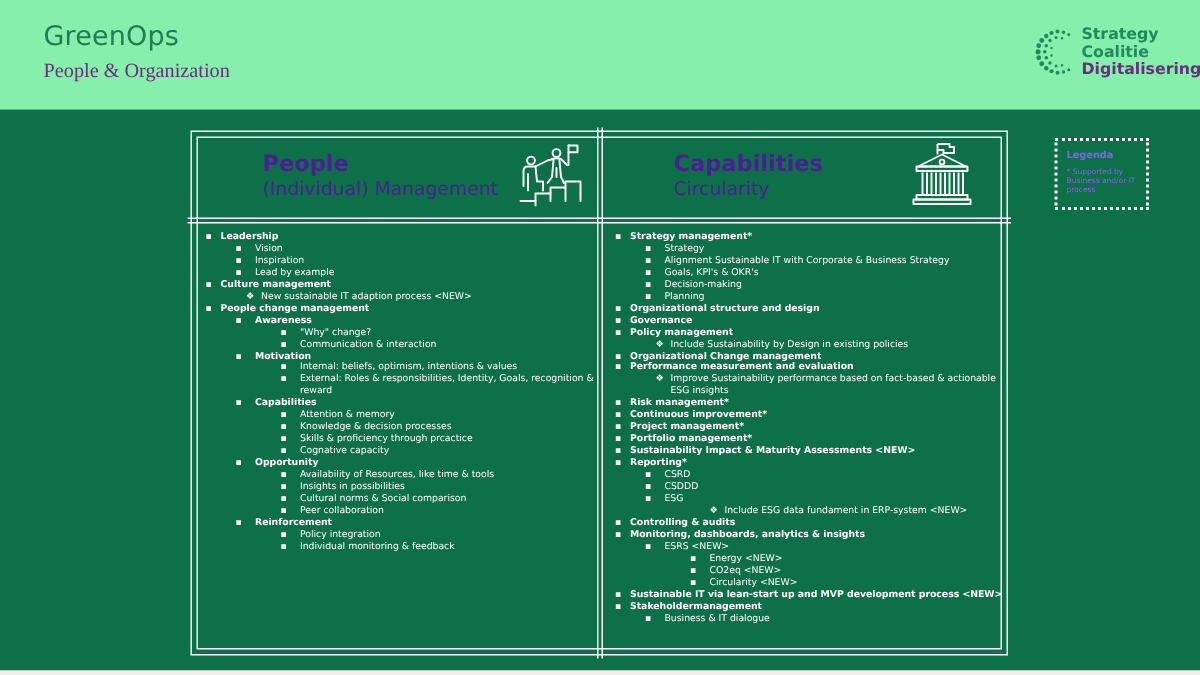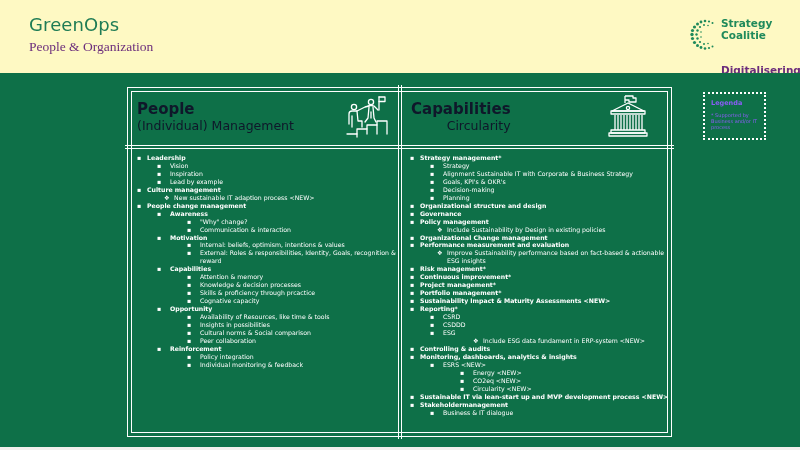--- a/index.html
+++ b/index.html
@@ -1,39 +1,39 @@
 <!DOCTYPE html>
 <html><head>
 <meta charset="utf-8">
 <style>
   * { box-sizing: border-box; margin: 0; padding: 0; }
   html, body { width: 800px; height: 450px; overflow: hidden; }
   body { background: #f2efec; font-family: "DejaVu Sans", sans-serif; position: relative; }
 
-  .header { position: absolute; left: 0; top: 0; width: 800px; height: 73px; background: #fef9c3; }
+  .header { position: absolute; left: 0; top: 0; width: 800px; height: 73px; background: #86efac; }
   .title { position: absolute; left: 29px; top: 14px; font-size: 18px; color: #1f7c55; font-family: "DejaVu Sans", sans-serif; letter-spacing: 0.1px; }
   .subtitle { position: absolute; left: 29px; top: 39px; font-size: 13.5px; color: #6b2d7c; font-family: Liberation Serif, serif; }
 
   .logo { position: absolute; left: 688px; top: 16px; width: 100px; height: 40px; }
   .logo-mark { position: absolute; left: 0; top: 2px; width: 30px; height: 34px; }
   .logo-text { position: absolute; left: 33px; top: 2px; font-size: 10.5px; line-height: 11.5px; font-weight: bold; font-family: "DejaVu Sans", sans-serif; }
   .logo-text .l1, .logo-text .l2 { color: #1f8a5b; display: block; }
-  .logo-text .l3 { color: #6b2d7c; display: block; margin-top: 24px; }
+  .logo-text .l3 { color: #6b2d7c; display: block; }
 
   .band { position: absolute; left: 0; top: 73px; width: 800px; height: 374px; background: #0e7048; }
   .band-bottom { position: absolute; left: 0; top: 447px; width: 800px; height: 3px; background: #f2efec; }
 
   .frame { position: absolute; left: 127px; top: 87px; width: 545px; height: 350px; border: 1.5px solid #ffffff; }
   .frame-inner { position: absolute; left: 3px; top: 3px; right: 3px; bottom: 3px; border: 1.5px solid #ffffff; }
   .col-div { position: absolute; left: 270px; top: -3px; width: 4px; bottom: -3px; border-left: 1.5px solid #fff; border-right: 1.5px solid #fff; }
   .row-div { position: absolute; left: -3px; right: -3px; top: 57px; height: 4px; border-top: 1.5px solid #fff; border-bottom: 1.5px solid #fff; }
 
-  .col-head { position: absolute; color: #0f172a; font-family: "DejaVu Sans", sans-serif; }
+  .col-head { position: absolute; color: #4c1d95; font-family: "DejaVu Sans", sans-serif; margin-left: 38px; }
   .col-head .h1 { font-size: 15px; font-weight: bold; line-height: 18px; }
-  .col-head .h2 { font-size: 12.5px; line-height: 16px; font-weight: normal; text-align: right; }
+  .col-head .h2 { font-size: 12.5px; line-height: 16px; font-weight: normal; }
   .head-left { left: 9px; top: 12px; }
   .head-right { left: 283px; top: 12px; }
 
   .icon-people { position: absolute; left: 215px; top: 6px; width: 48px; height: 44px; }
   .icon-bank { position: absolute; left: 478px; top: 6px; width: 44px; height: 46px; }
 
   .list { position: absolute; color: #fff; font-family: "DejaVu Sans", sans-serif; font-size: 6.2px; line-height: 7.95px; }
   .list-left { left: 6px; top: 66px; width: 262px; }
   .list-right { left: 279px; top: 66px; width: 262px; }
 

